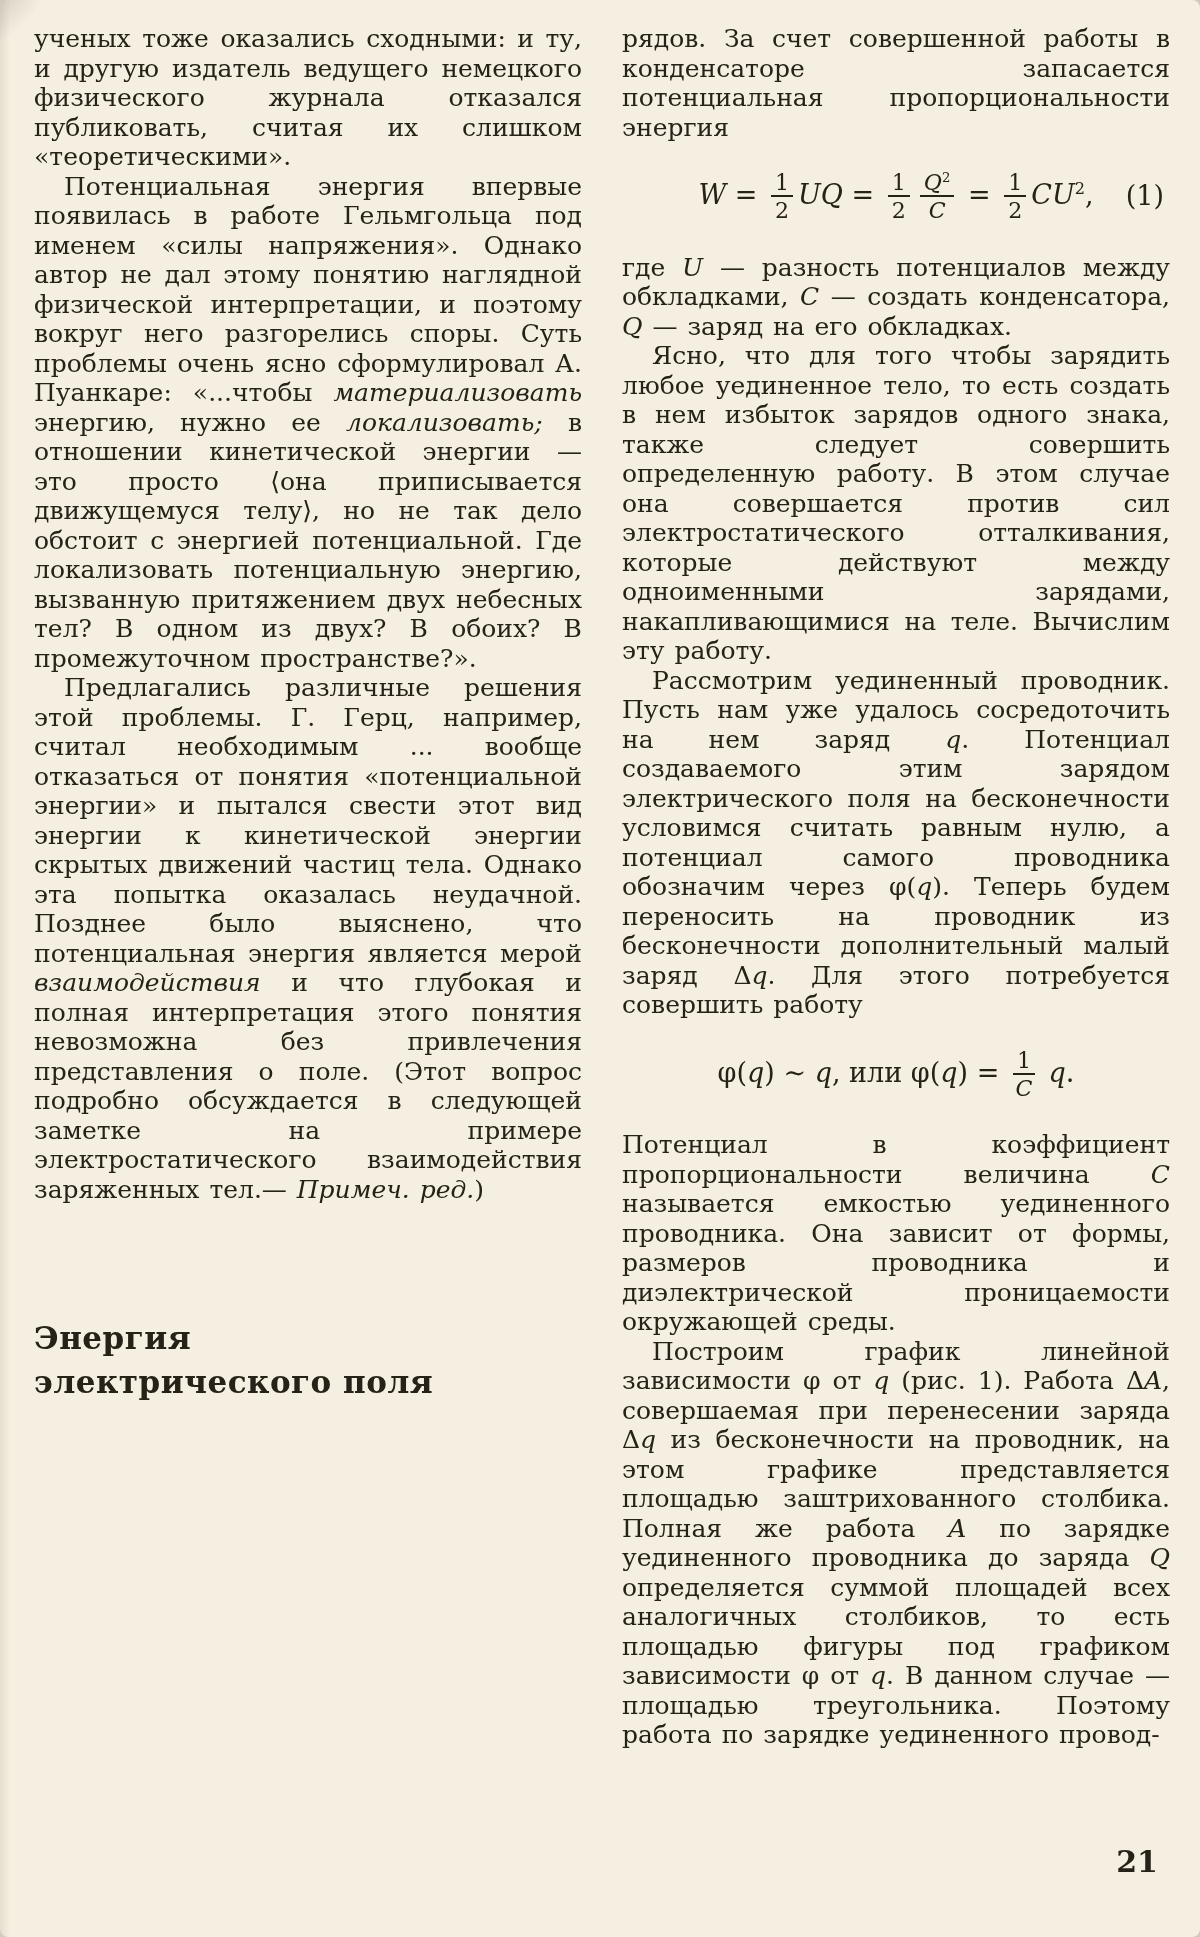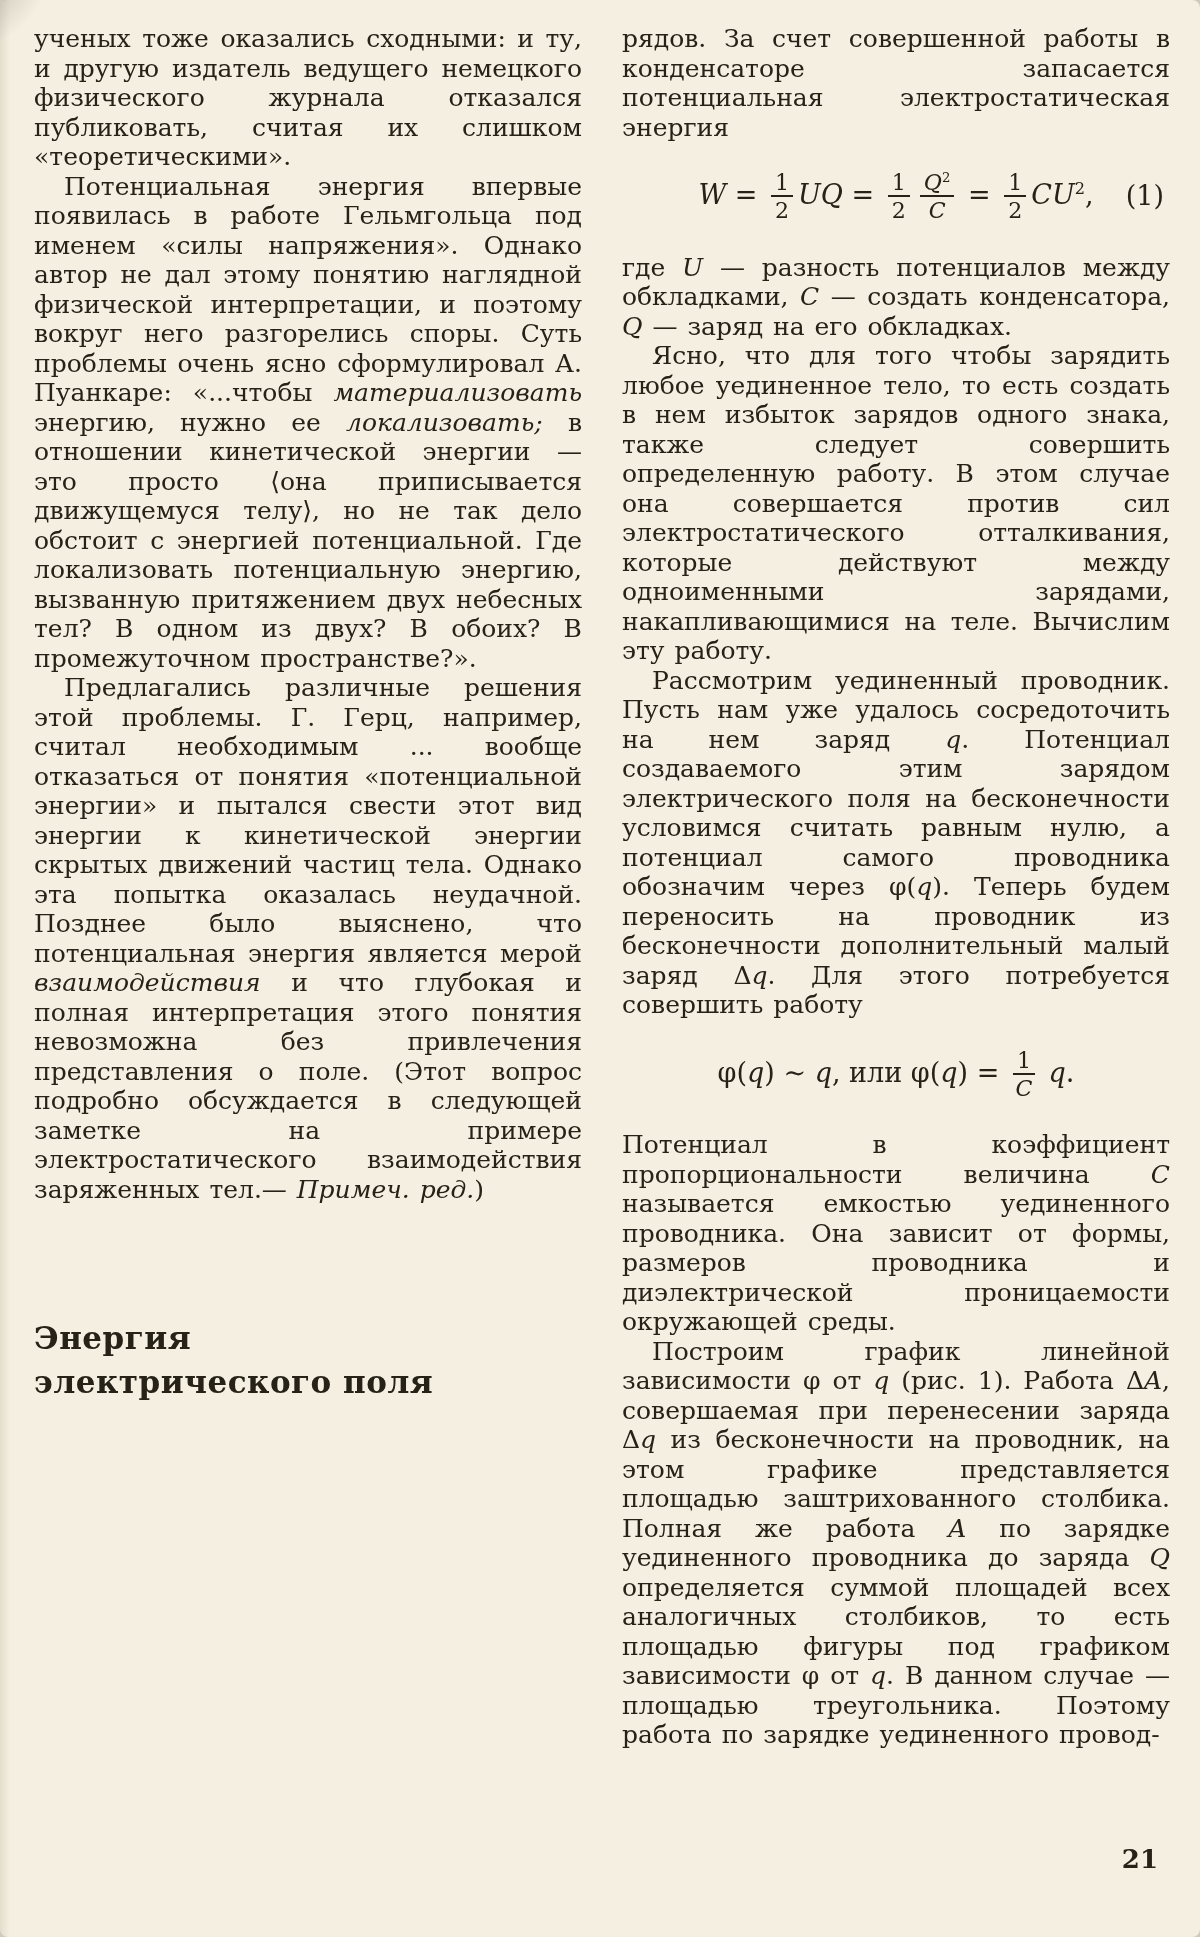--- a/index.html
+++ b/index.html
@@ -67,39 +67,39 @@
     line-height: 1.1;
     margin: 0 5px;
   }
   .frac .num { border-bottom: 2px solid currentColor; padding: 0 4px 1px 4px; }
   .frac .den { padding-top: 1px; }
   .sup { font-size: 0.6em; vertical-align: super; line-height: 0; }
   .page-number {
     position: absolute;
     top: 1844px;
     right: 42px;
-    font-size: 26px;
+    font-size: 30px;
     font-weight: bold;
   }
 </style>
 </head>
 <body>
 
 <div class="page">
 
   <div class="col col-left">
     <p class="noindent">ученых тоже оказались сходными: и ту, и другую издатель ведущего немецкого физического журнала отказался публиковать, считая их слишком «теоретическими».</p>
     <p><span>Потенциальная энергия впервые появилась в работе Гельмгольца под именем «силы напряжения». Однако автор не дал этому понятию наглядной физической интерпретации, и поэтому вокруг него разгорелись споры. Суть проблемы очень ясно сформулировал А. Пуанкаре: «...чтобы </span><i>материализовать</i><span> энергию, нужно ее </span><i>локализовать;</i><span> в отношении кинетической энергии — это просто ⟨она приписывается движущемуся телу⟩, но не так дело обстоит с энергией потенциальной. Где локализовать потенциальную энергию, вызванную притяжением двух небесных тел? В одном из двух? В обоих? В промежуточном пространстве?».</span></p>
     <p><span>Предлагались различные решения этой проблемы. Г. Герц, например, считал необходимым ... вообще отказаться от понятия «потенциальной энергии» и пытался свести этот вид энергии к кинетической энергии скрытых движений частиц тела. Однако эта попытка оказалась неудачной. Позднее было выяснено, что потенциальная энергия является мерой </span><i>взаимодействия</i><span> и что глубокая и полная интерпретация этого понятия невозможна без привлечения представления о поле. (Этот вопрос подробно обсуждается в следующей заметке на примере электростатического взаимодействия заряженных тел.— </span><i>Примеч. ред.</i><span>)</span></p>
     <h2 class="heading">Энергия
 электрического поля</h2>
   </div>
 
   <div class="col col-right">
-    <p class="noindent">рядов. За счет совершенной работы в конденсаторе запасается потенциальная электростатическая энергия</p>
+    <p class="noindent">рядов. За счет совершенной работы в конденсаторе запасается потенциальная пропорциональности энергия</p>
     <div class="formula">
       <span><i>W</i><span> = </span><span class="frac">
             <span class="num"><span>1</span></span>
             <span class="den"><span>2</span></span>
           </span><i>UQ</i><span> = </span><span class="frac">
             <span class="num"><span>1</span></span>
             <span class="den"><span>2</span></span>
           </span><span class="frac">
             <span class="num"><i>Q</i><span class="sup">2</span></span>
             <span class="den"><i>C</i></span>

